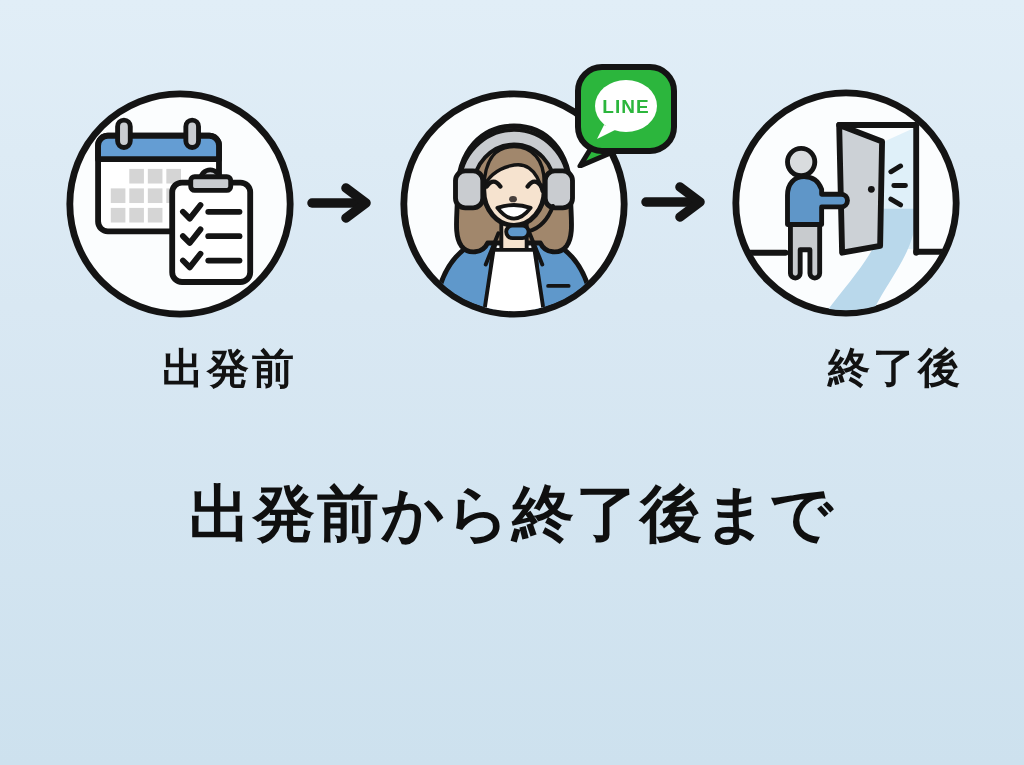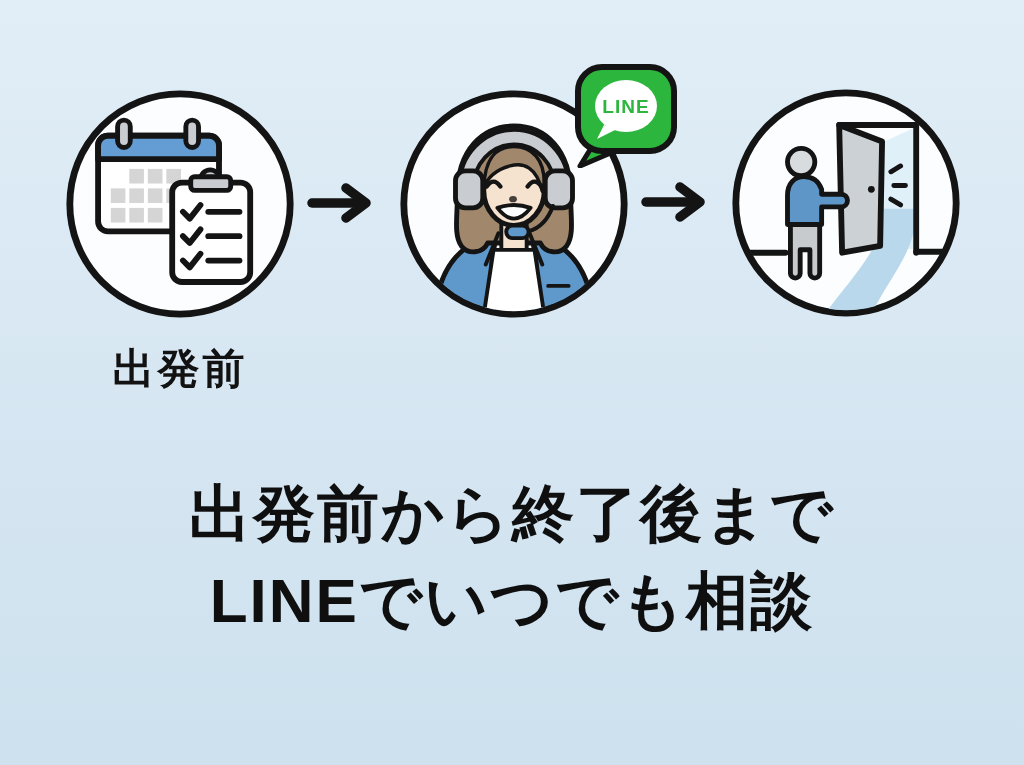--- a/index.html
+++ b/index.html
@@ -1,21 +1,21 @@
 <!DOCTYPE html>
 <html><head>
 <meta charset="utf-8">
 <style>
   html,body{margin:0;padding:0;background:#d7e6f1;}
   .stage{
     position:relative;width:1024px;height:765px;overflow:hidden;
     background:linear-gradient(180deg,#e1eef7 0%,#d9e8f3 40%,#cde1ee 100%);
     font-family:"Liberation Sans","DejaVu Sans",sans-serif;
   }
-  .step{position:absolute;width:234px;text-align:center;font-family:Liberation Mono, monospace;}
+  .step{position:absolute;width:234px;text-align:right;font-family:Liberation Mono, monospace;}
   #step1{left:63px;top:87px;}
   #step2{left:397px;top:87px;}
   #step3{left:729px;top:86px;}
   .circle-svg{width:234px;height:234px;display:block;}
   .step-label{
     margin-top:20px;font-size:42px;font-weight:900;letter-spacing:3px;
     color:#121212;white-space:nowrap;
   }
   .arrow{position:absolute;width:72px;height:40px;}
   #arrow1{left:306px;top:183px;}
@@ -155,20 +155,20 @@
 
         <path d="M166,88 L176,82 M169,102 L181,102 M166,116 L176,122" stroke="#141414" stroke-width="5" stroke-linecap="round"></path>
 
         <path d="M16,171 L58,171 M192,170 L227,170" stroke="#141414" stroke-width="6" stroke-linecap="round"></path>
 
         <circle cx="74" cy="78" r="14" fill="#d9dcde" stroke="#141414" stroke-width="5"></circle>
         <path d="M63,142 L63,192 A5,5 0 0 0 73,192 L73,168 L83,168 L83,192 A5,5 0 0 0 93,192 L93,142 Z" fill="#c8cbce" stroke="#141414" stroke-width="5" stroke-linejoin="round"></path>
         <path d="M60,142 L60,112 C60,100 67,93 77,93 C86,93 92,98 95,106 L95,111 L115,111 A6.5,6.5 0 0 1 115,124 L95,124 L95,142 Z" fill="#5f96c8" stroke="#141414" stroke-width="5" stroke-linejoin="round"></path>
       </g>
     </svg>
+    <div class="step-label">終了後</div>
   </div>
 
   <div class="headline">
     <div>出発前から終了後まで</div>
-    <div>LINEでいつでも相談</div>
   </div>
 
 </div>
 
 </body></html>

